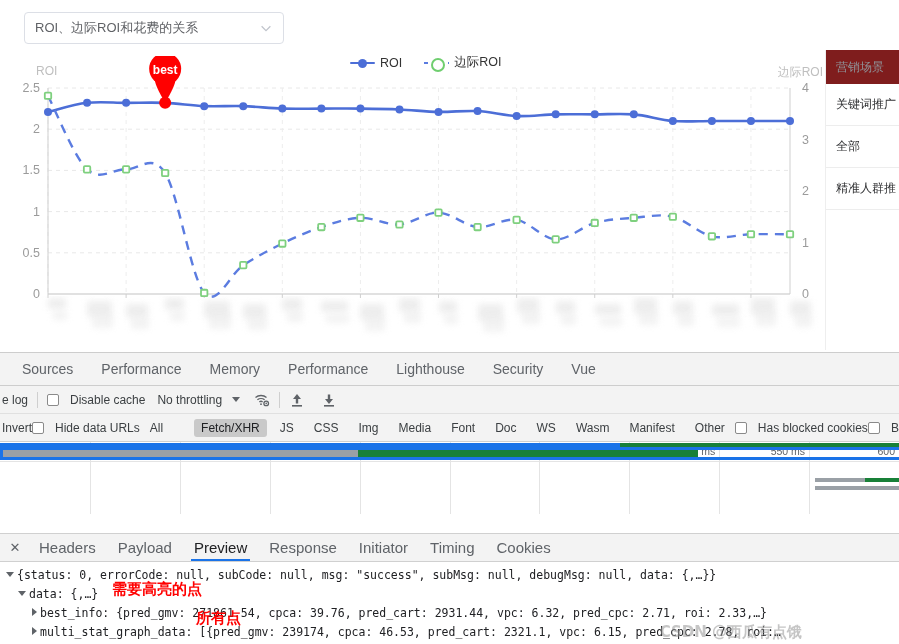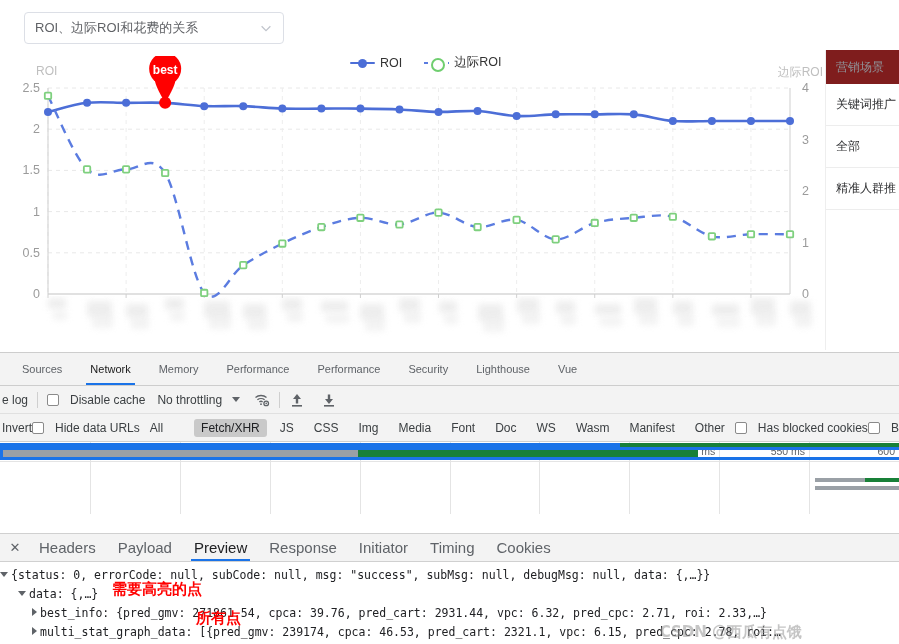--- a/index.html
+++ b/index.html
@@ -116,21 +116,21 @@
     background: #fff; border-top: 1px solid #cdcdcd;
     font-family: "Liberation Sans", "DejaVu Sans", sans-serif;
   }
   .dt-tabs {
     height: 33px; display: flex; align-items: stretch;
     background: #f3f3f3; border-bottom: 1px solid #cdcdcd;
     padding-left: 8px;
   }
   .dt-tab {
     padding: 0 14px; display: flex; align-items: center;
-    font-size: 11px; color: #5f6368; position: relative;
+    font-size: 14px; color: #5f6368; position: relative;
     white-space: nowrap;
     text-align: center;
   }
   .dt-tab.active { color: #1a1a1a; }
   .dt-tab.active::after {
     content: ""; position: absolute; left: 10px; right: 10px; bottom: 0;
     height: 2px; background: #1a73e8;
   }
 
   .dt-toolbar {
@@ -201,21 +201,21 @@
   .dd-tab.active { color: #202124; }
   .dd-tab.active::after {
     content: ""; position: absolute; left: 8px; right: 8px; bottom: 0;
     height: 2px; background: #1a73e8;
   }
   .dd-body {
     padding: 4px 0 0 0; font-family: "DejaVu Sans Mono","Liberation Mono",monospace;
     font-size: 11.5px; line-height: 19px; color: #202124;
     position: relative; overflow: hidden; height: 86px;
   }
-  .jl { white-space: nowrap; padding-left: 0; }
+  .jl { white-space: nowrap; padding-left: 6px; }
   .jl.i1 { padding-left: 18px; }
   .jl.i2 { padding-left: 32px; }
   .tri {
     display: inline-block; width: 0; height: 0;
     border-top: 4px solid transparent; border-bottom: 4px solid transparent;
     border-left: 5px solid #5f6368; margin-right: 3px; vertical-align: 1px;
   }
   .tri.open {
     border-left: 4px solid transparent; border-right: 4px solid transparent;
     border-top: 5px solid #5f6368; border-bottom: none; vertical-align: 2px;
@@ -405,26 +405,25 @@
       <div class="sp-row">关键词推广</div>
       <div class="sp-row">全部</div>
       <div class="sp-row">精准人群推</div>
     </div>
   </div>
 
   <div class="devtools">
 
     <div class="dt-tabs">
       <div class="dt-tab">Sources</div>
-      <div class="dt-tab active">Network</div>
+      <div class="dt-tab">Performance</div>
       <div class="dt-tab">Memory</div>
       <div class="dt-tab">Performance</div>
-      <div class="dt-tab">Performance</div>
+      <div class="dt-tab">Lighthouse</div>
       <div class="dt-tab">Security</div>
-      <div class="dt-tab">Lighthouse</div>
       <div class="dt-tab">Vue</div>
     </div>
 
     <div class="dt-toolbar">
       <span class="tb-trunc">e log</span>
       <span class="vdiv"></span>
       <span class="tb-item">
         <span class="chk"></span>
         <span>Disable cache</span>
       </span>

